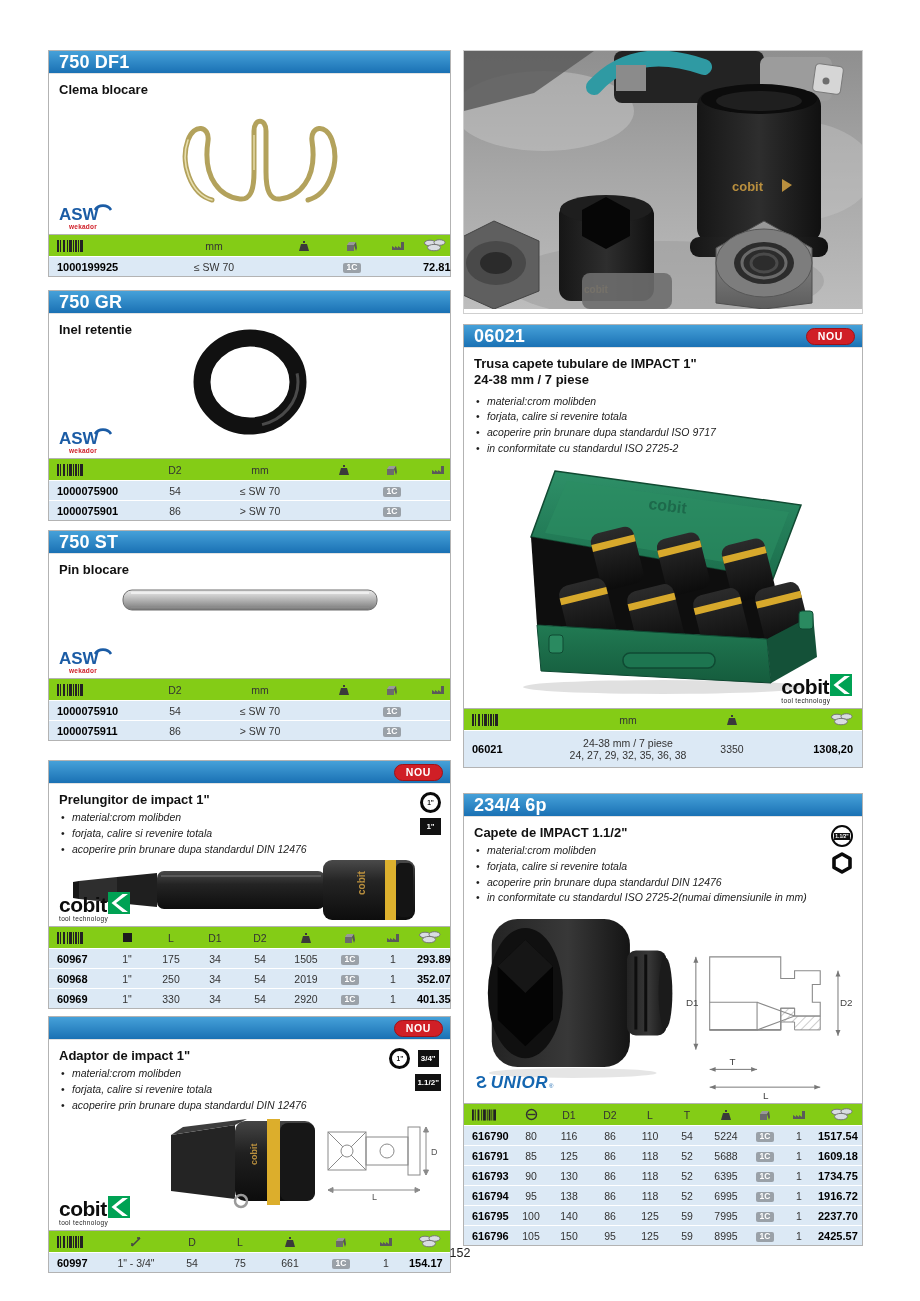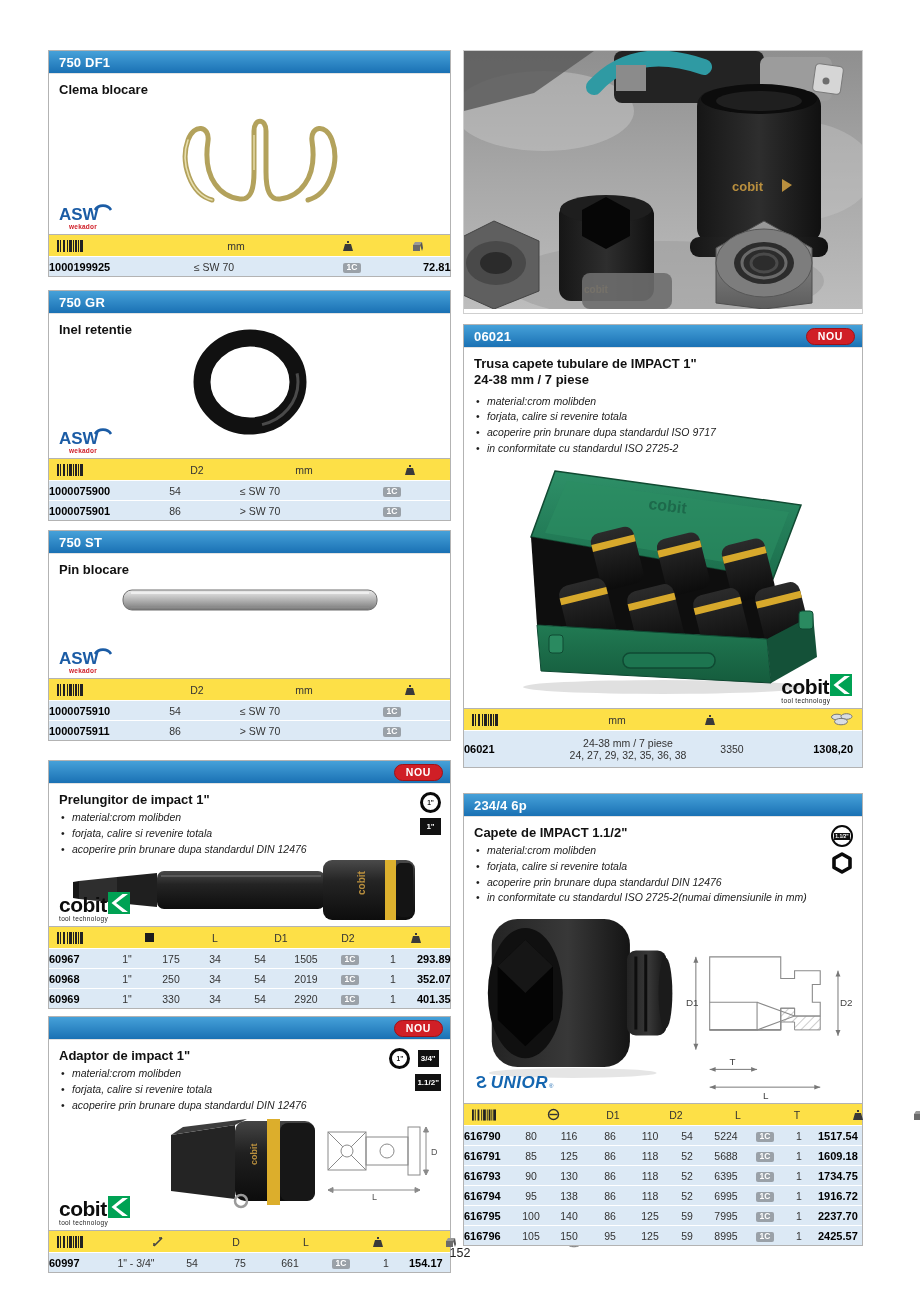--- a/index.html
+++ b/index.html
@@ -3,39 +3,39 @@
 <meta charset="utf-8">
 <style>
   html,body{margin:0;padding:0;background:#fff;}
   body{width:920px;height:1301px;position:relative;font-family:"Liberation Sans",sans-serif;color:#111;box-sizing:border-box;}
   .cols{display:flex;gap:12px;padding:50px 57px 0 48px;align-items:flex-start;}
   .col-l{width:403px;flex:none;display:flex;flex-direction:column;}
   .col-r{width:400px;flex:none;display:flex;flex-direction:column;}
 
   .card{border:1px solid #b3b3b3;background:#fff;box-sizing:border-box;}
   .bar{height:22px;background:linear-gradient(#46a1d9,#1a71b4);display:flex;align-items:center;padding:0 10px;position:relative;border-bottom:1px solid #e2e2e2;}
-  .bar-code{color:#fff;font-weight:700;font-size:13px;letter-spacing:.2px;}
+  .bar-code{color:#fff;font-weight:700;font-size:18px;letter-spacing:.2px;}
   .nou{position:absolute;right:7px;top:3px;background:#d01f26;color:#fff;font-weight:800;font-size:10.5px;padding:1px 11px 2px;border-radius:9px;letter-spacing:.6px;border:1px solid #9e1217;}
 
   .body{position:relative;padding:6px 10px 4px;box-sizing:border-box;}
   .ptitle{font-size:13px;font-weight:700;color:#111;margin:2px 0 3px;}
   ul.bullets{list-style:none;margin:2px 0 0;padding:0;}
   ul.bullets li{font-size:10.5px;font-style:italic;color:#1c1c1c;line-height:1.5;padding-left:13px;position:relative;}
   ul.bullets li::before{content:"•";position:absolute;left:2px;font-style:normal;}
 
   .imgc{display:flex;justify-content:center;align-items:center;}
 
   
   .tbl{border-top:1px solid #b3b3b3;font-size:10.5px;}
   .tr{display:grid;align-items:center;min-height:19px;background:#dce9f5;border-top:1.5px solid #fff;}
-  .tr.th{background:#fde047;min-height:21px;border-top:none;gap:22px;}
+  .tr.th{background:#84cc16;min-height:21px;border-top:none;}
   .td{padding:1px 2px;color:#333;}
   .td.c{text-align:center;}
   .td.r{text-align:right;}
-  .code{font-weight:700;color:#000;font-size:11px;padding-left:0;}
+  .code{font-weight:700;color:#000;font-size:11px;padding-left:8px;}
   .price{font-weight:700;color:#000;font-size:11px;text-align:right;padding-right:9px;}
   .b1c{display:inline-block;background:#9aa1a8;color:#fff;font-size:8.5px;font-weight:700;padding:0 4px;border-radius:2px;line-height:1.1;}
   .ico{display:flex;justify-content:center;align-items:center;}
   .ico.l{justify-content:flex-start;padding-left:8px;}
   .ico.r{justify-content:flex-end;padding-right:8px;}
 
   .t1 .tr{grid-template-columns:100px 130px 50px 46px 46px 1fr;}
   .t2 .tr{grid-template-columns:100px 52px 118px 50px 46px 46px 1fr;}
   .t4 .tr{grid-template-columns:56px 44px 44px 44px 46px 46px 42px 44px 1fr;}
   .t5 .tr{grid-template-columns:56px 62px 50px 46px 54px 48px 42px 1fr;}

